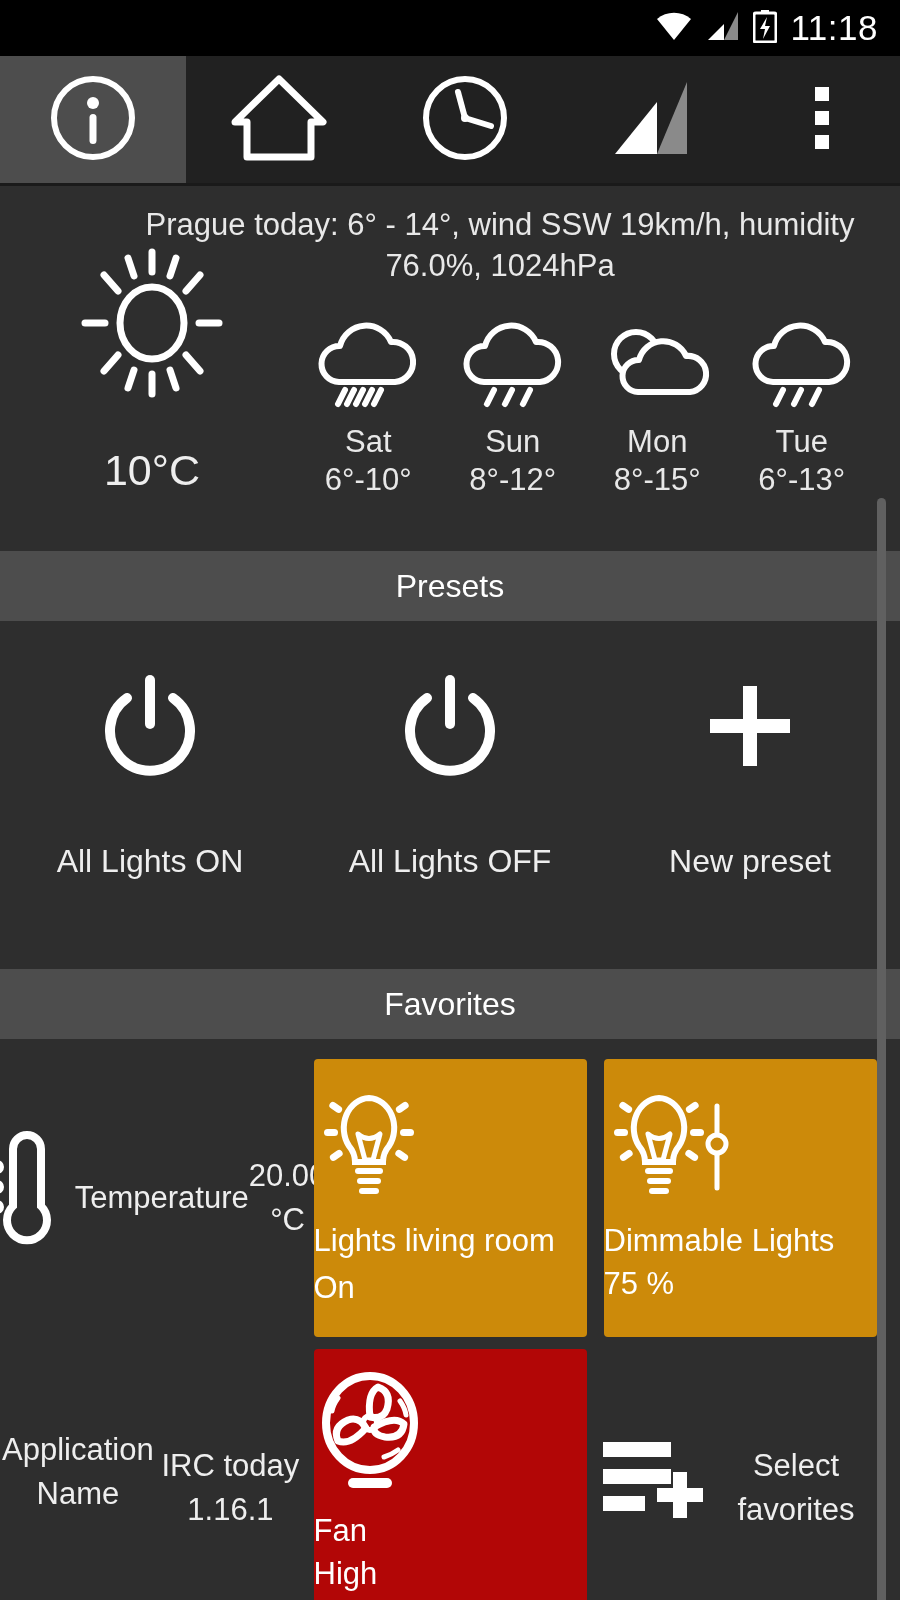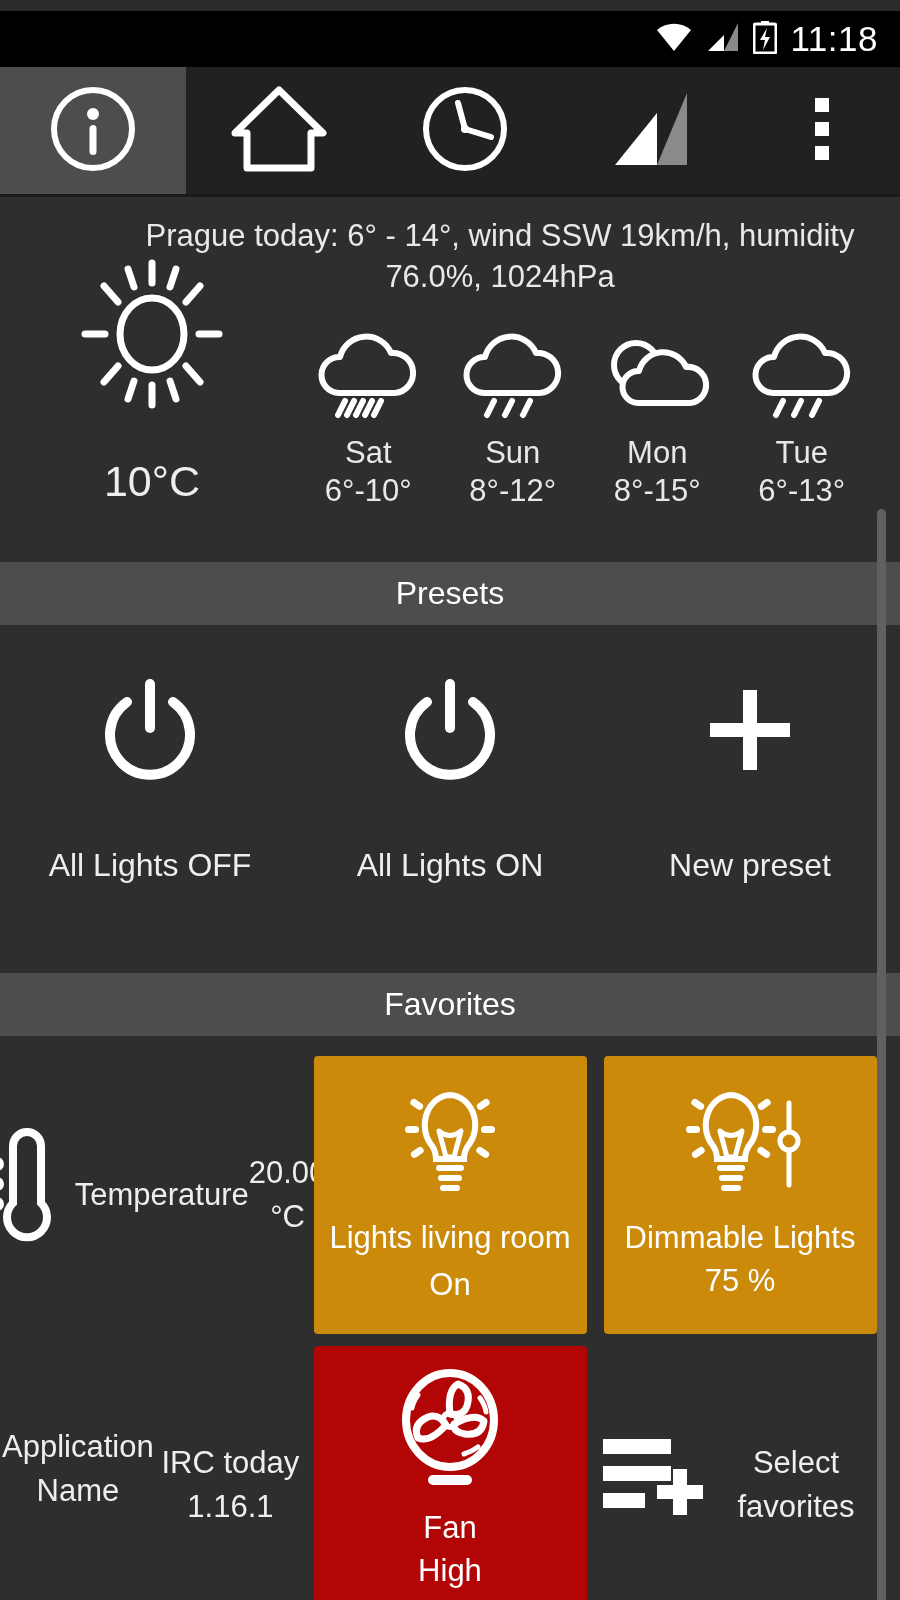--- a/index.html
+++ b/index.html
@@ -7,21 +7,21 @@
     width: 900px; height: 1600px;
     background: #2b2b2b;
     font-family: "Liberation Sans", sans-serif;
     overflow: hidden;
   }
 
   
   .statusbar {
     height: 56px; background: #000;
     display: flex; align-items: center; justify-content: flex-end;
-    padding-right: 22px; gap: 14px; margin-top: 11px;
+    padding-right: 22px; gap: 14px;
   }
   .statusbar .clock {
     color: #fff; font-size: 35px; letter-spacing: .5px;
     font-family: "Liberation Sans", sans-serif;
   }
 
   
   .tabbar {
     height: 130px; background: #212121;
     display: flex; align-items: stretch;
@@ -56,21 +56,21 @@
   }
   .today .temp { color: #eee; font-size: 43px; margin-top: 38px; }
   .forecast { flex: 1; display: flex; justify-content: space-around;
               padding: 112px 26px 0 0; }
   .fc { width: 140px; text-align: center; color: #e8e8e8; }
   .fc .day { font-size: 31px; margin-top: 12px; }
   .fc .range { font-size: 31px; margin-top: 2px; }
 
   
   .sect {
-    background: #4d4d4d; height: 63px;
+    background: #4d4d4d; height: 70px;
     display: flex; align-items: center; justify-content: center;
     color: #fff; font-size: 32px;
   }
 
   
   .presets {
     background: #2e2e2e; height: 348px;
     display: flex; align-items: flex-start; padding-top: 46px;
   }
   .preset { flex: 1; display: flex; flex-direction: column; align-items: center; }
@@ -81,21 +81,21 @@
   .favorites { background: #2e2e2e; position: relative; height: 626px; }
   .fgrid {
     display: grid;
     grid-template-columns: 305px 290px 290px;
     grid-template-rows: 290px 290px;
     padding-top: 14px;
   }
   .cell { display: flex; align-items: center; justify-content: center; }
   .tile {
     width: 273px; height: 278px; border-radius: 4px;
-    display: flex; flex-direction: column; align-items: center;
+    display: flex; flex-direction: column; align-items: flex-start;
     padding-top: 22px;
     color: #fff;
   }
   .tile .ticon { height: 118px; display: flex; align-items: center; justify-content: center; }
   .tile .tlabel { font-size: 31px; line-height: 43px; text-align: center; margin-top: 20px; }
   .plaincell { flex-direction: row; color: #eee; font-size: 31px; line-height: 44px; text-align: center; }
   .plaincell .picon { height: 118px; display: flex; align-items: center; justify-content: center; margin-bottom: 24px; }
   .plaincell .ptext { text-align: center; }
 
   
@@ -274,31 +274,31 @@
 </div>
 <div class="presets">
 
   <div class="preset">
     <div class="pico">
       <svg width="112" height="112" viewBox="0 0 112 112">
         <path d="M33 28 A40 40 0 1 0 79 28" fill="none" stroke="#fff" stroke-width="10" stroke-linecap="round"></path>
         <line x1="56" y1="10" x2="56" y2="54" stroke="#fff" stroke-width="10" stroke-linecap="round"></line>
       </svg>
     </div>
-    <div class="plabel">All Lights OFF</div>
+    <div class="plabel">All Lights ON</div>
   </div>
 
   <div class="preset">
     <div class="pico">
       <svg width="112" height="112" viewBox="0 0 112 112">
         <path d="M33 28 A40 40 0 1 0 79 28" fill="none" stroke="#fff" stroke-width="10" stroke-linecap="round"></path>
         <line x1="56" y1="10" x2="56" y2="54" stroke="#fff" stroke-width="10" stroke-linecap="round"></line>
       </svg>
     </div>
-    <div class="plabel">All Lights ON</div>
+    <div class="plabel">All Lights OFF</div>
   </div>
 
   <div class="preset">
     <div class="pico">
       <svg width="104" height="104" viewBox="0 0 104 104">
         <rect x="45" y="12" width="14" height="80" fill="#fff"></rect>
         <rect x="12" y="45" width="80" height="14" fill="#fff"></rect>
       </svg>
     </div>
     <div class="plabel">New preset</div>

